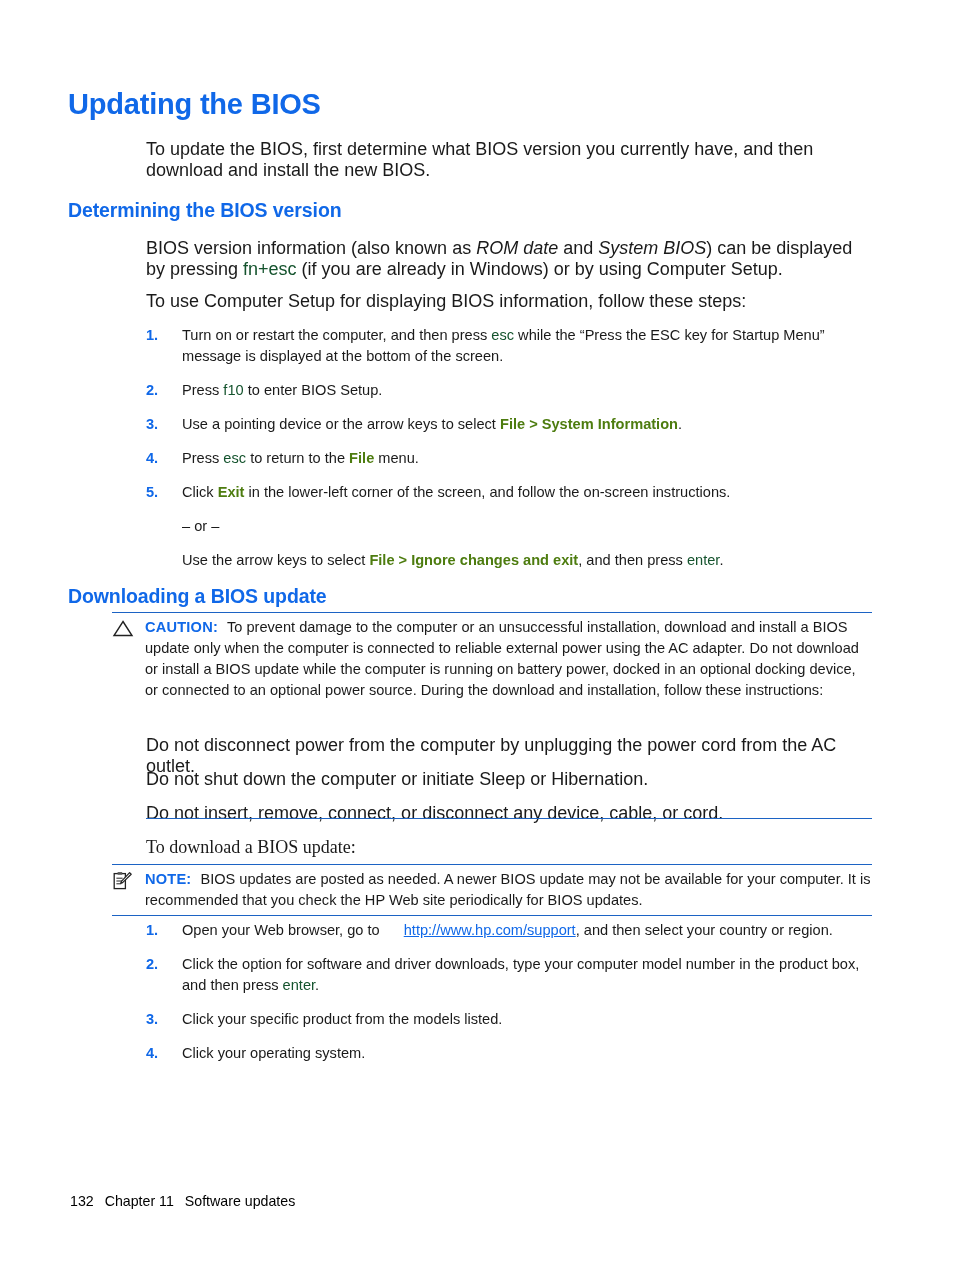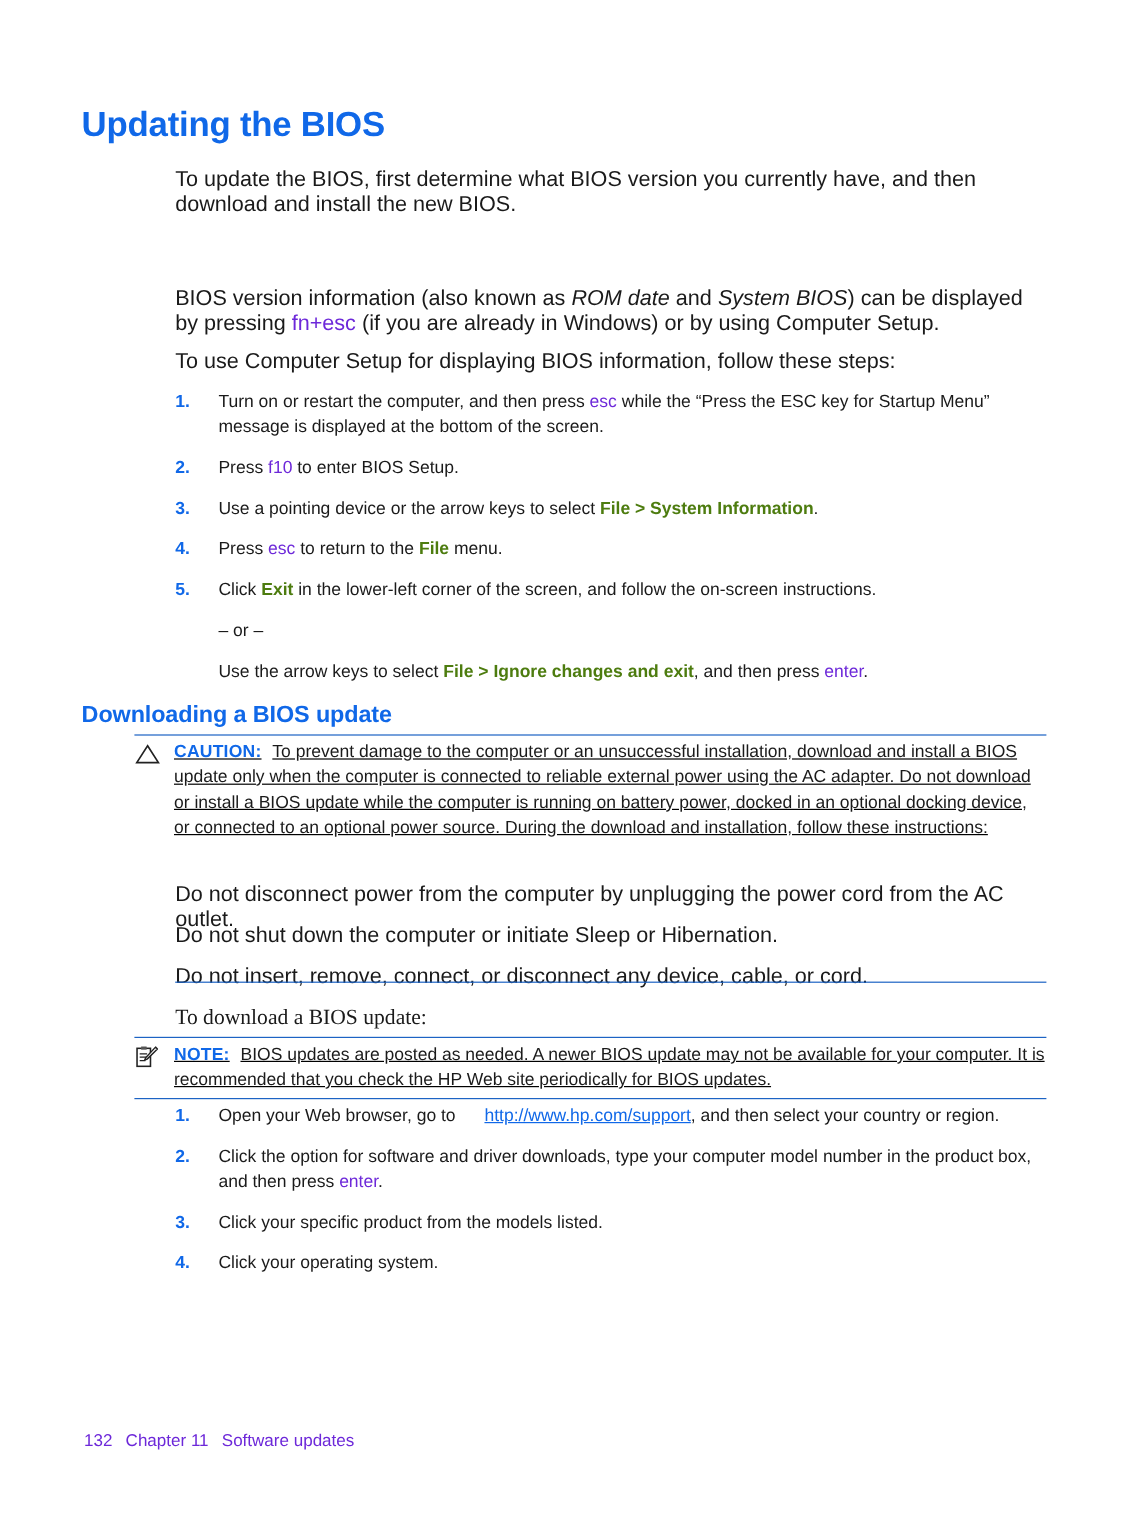--- a/index.html
+++ b/index.html
@@ -80,30 +80,29 @@
     color: #1068e8;
     font-size: 14.6px;
   }
   .sub-para {
     margin-top: 13px;
     font-size: 14.6px;
     line-height: 21px;
   }
 
   
-  .key { color: #6d28d9; }
+  .key { color: #14532d; }
   .lnk { color: #1068e8; text-decoration: underline; padding-left: 20px; }
   .bold { font-weight: bold; color: #4d7c0f; }
   .ital { font-style: italic; }
 
   
   .admon {
     position: absolute;
     left: 112px;
-    text-decoration: underline;
   }
   .admon .rule {
     height: 0;
     border-top: 1.6px solid #1c63c4;
     margin: 0;
   }
   .admon-body {
     position: relative;
     padding-left: 33px;
     padding-top: 4px;
@@ -140,36 +139,37 @@
   
   #note-block { top: 864px; width: 760px; }
   #note-block .rule { width: 760px; }
 
   
   .footer {
     position: absolute;
     left: 70px;
     top: 1193px;
     font-size: 14.2px;
-    color: #6d28d9;
+    color: #000000;
     white-space: nowrap;
   }
   .footer .fsp { display: inline-block; width: 11px; }
 </style>
 </head>
 <body>
 
 <div class="page">
 
   <div class="h1">Updating the BIOS</div>
 
   <div class="body-block" style="top:139px;">
     <span>To update the BIOS, first determine what BIOS version you currently have, and then download and install the new BIOS.</span>
   </div>
 
+  <div class="h2" id="h2-determining">Determining the BIOS version</div>
 
   <div class="body-block" style="top:238px;">
     <span>BIOS version information (also known as </span><span class="ital">ROM date</span><span> and </span><span class="ital">System BIOS</span><span>) can be displayed by pressing </span><span class="key">fn+esc</span><span> (if you are already in Windows) or by using Computer Setup.</span>
   </div>
 
   <div class="body-block" style="top:291px;">
     <span>To use Computer Setup for displaying BIOS information, follow these steps:</span>
   </div>
 
   <div class="olist" style="top:325px;">

